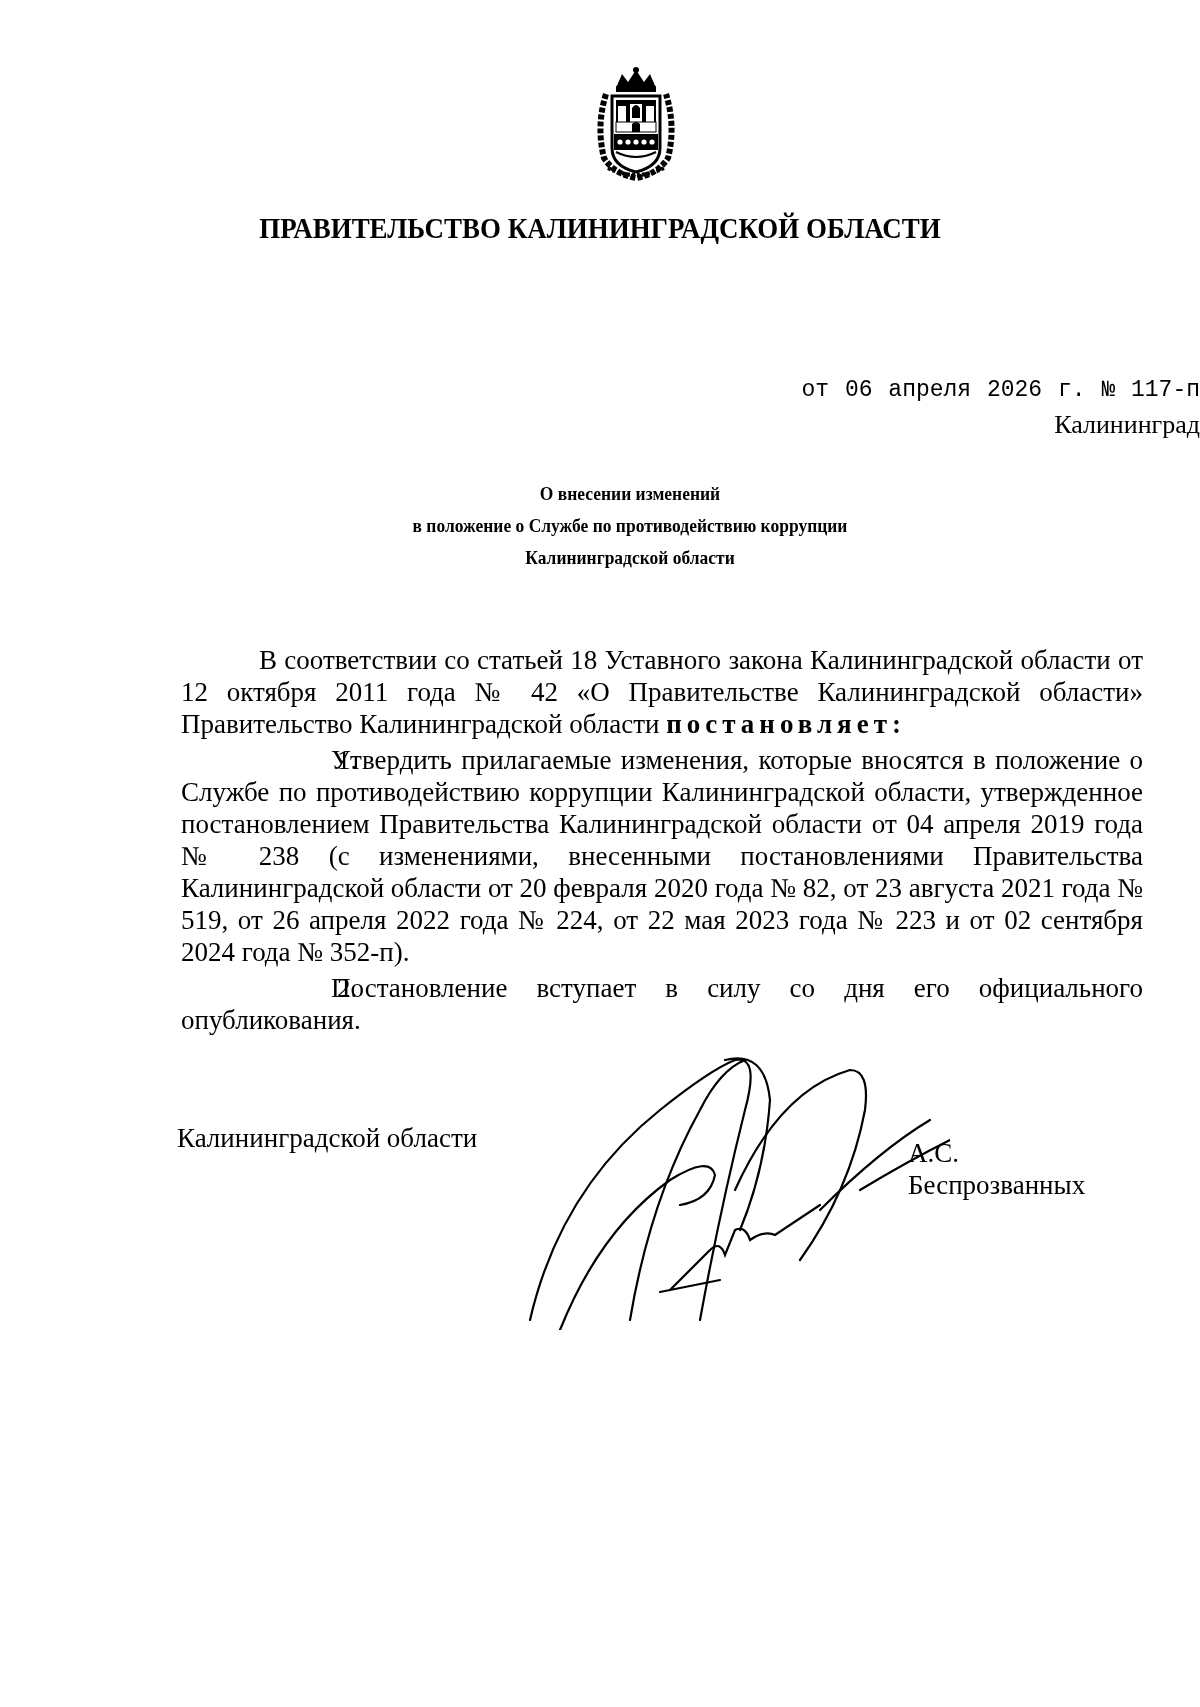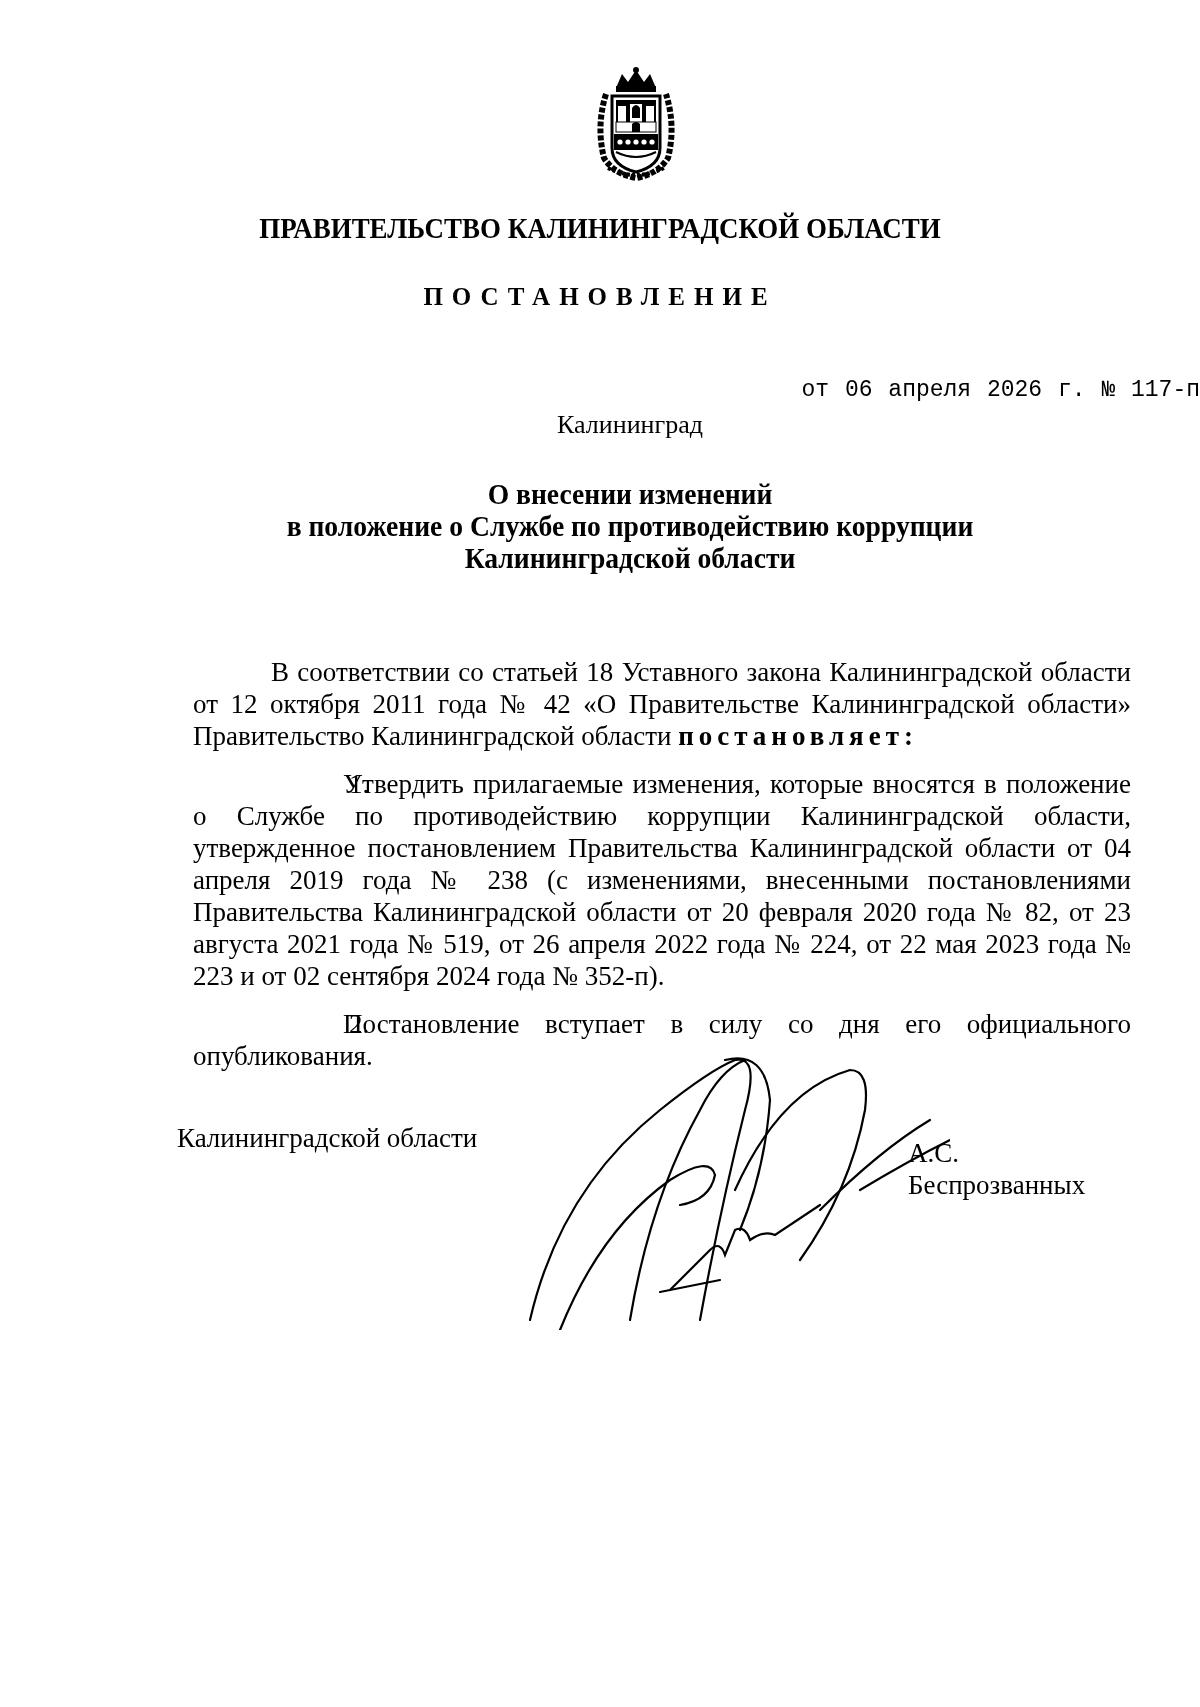--- a/index.html
+++ b/index.html
@@ -59,50 +59,50 @@
       text-align: right;
       font-family: "Liberation Mono", "DejaVu Sans Mono", monospace;
       font-size: 23px;
       word-spacing: 2px;
     }
     .doc-city {
       position: absolute;
       left: 0;
       width: 1200px;
       top: 410px;
-      text-align: center;
+      text-align: right;
       font-size: 26px;
       padding-left: 60px;
       box-sizing: border-box;
     }
     .subject {
       position: absolute;
       left: 0;
       width: 1200px;
       top: 478px;
       text-align: center;
       font-weight: bold;
-      font-size: 30px;
+      font-size: 19px;
       line-height: 32px;
       padding-left: 60px;
       box-sizing: border-box;
     }
     .subject div {
       transform: scaleX(0.92);
     }
     .body-text {
       position: absolute;
       left: 177px;
       width: 970px;
       top: 640px;
       font-size: 27px;
       line-height: 32px;
     }
     .body-text p {
-      margin: 16px;
+      margin: 4px;
       text-align: justify;
       text-align-last: left;
     }
     .para-indent {
       text-indent: 78px;
     }
     .spaced {
       font-weight: bold;
       letter-spacing: 5px;
     }
@@ -161,21 +161,20 @@
     <circle cx="42" cy="76" r="2.6" fill="#fff"></circle>
     <circle cx="50" cy="76" r="2.6" fill="#fff"></circle>
     <circle cx="58" cy="76" r="2.6" fill="#fff"></circle>
     <path d="M22 86 Q42 96 62 86" fill="none" stroke="#000" stroke-width="2"></path>
 
     <path d="M14 102 Q42 116 70 102" fill="none" stroke="#000" stroke-width="4" stroke-dasharray="3 2"></path>
   </svg>
 
   <div class="org-title">ПРАВИТЕЛЬСТВО КАЛИНИНГРАДСКОЙ ОБЛАСТИ</div>
 
-  <div class="doc-type">ПОСТАНОВЛЕНИЕ</div>
 
   <div class="doc-date">от 06 апреля 2026 г.  № 117-п</div>
 
   <div class="doc-city">Калининград</div>
 
   <div class="subject">
     <div>О внесении изменений</div>
     <div>в положение о Службе по противодействию коррупции</div>
     <div>Калининградской области</div>
   </div>

